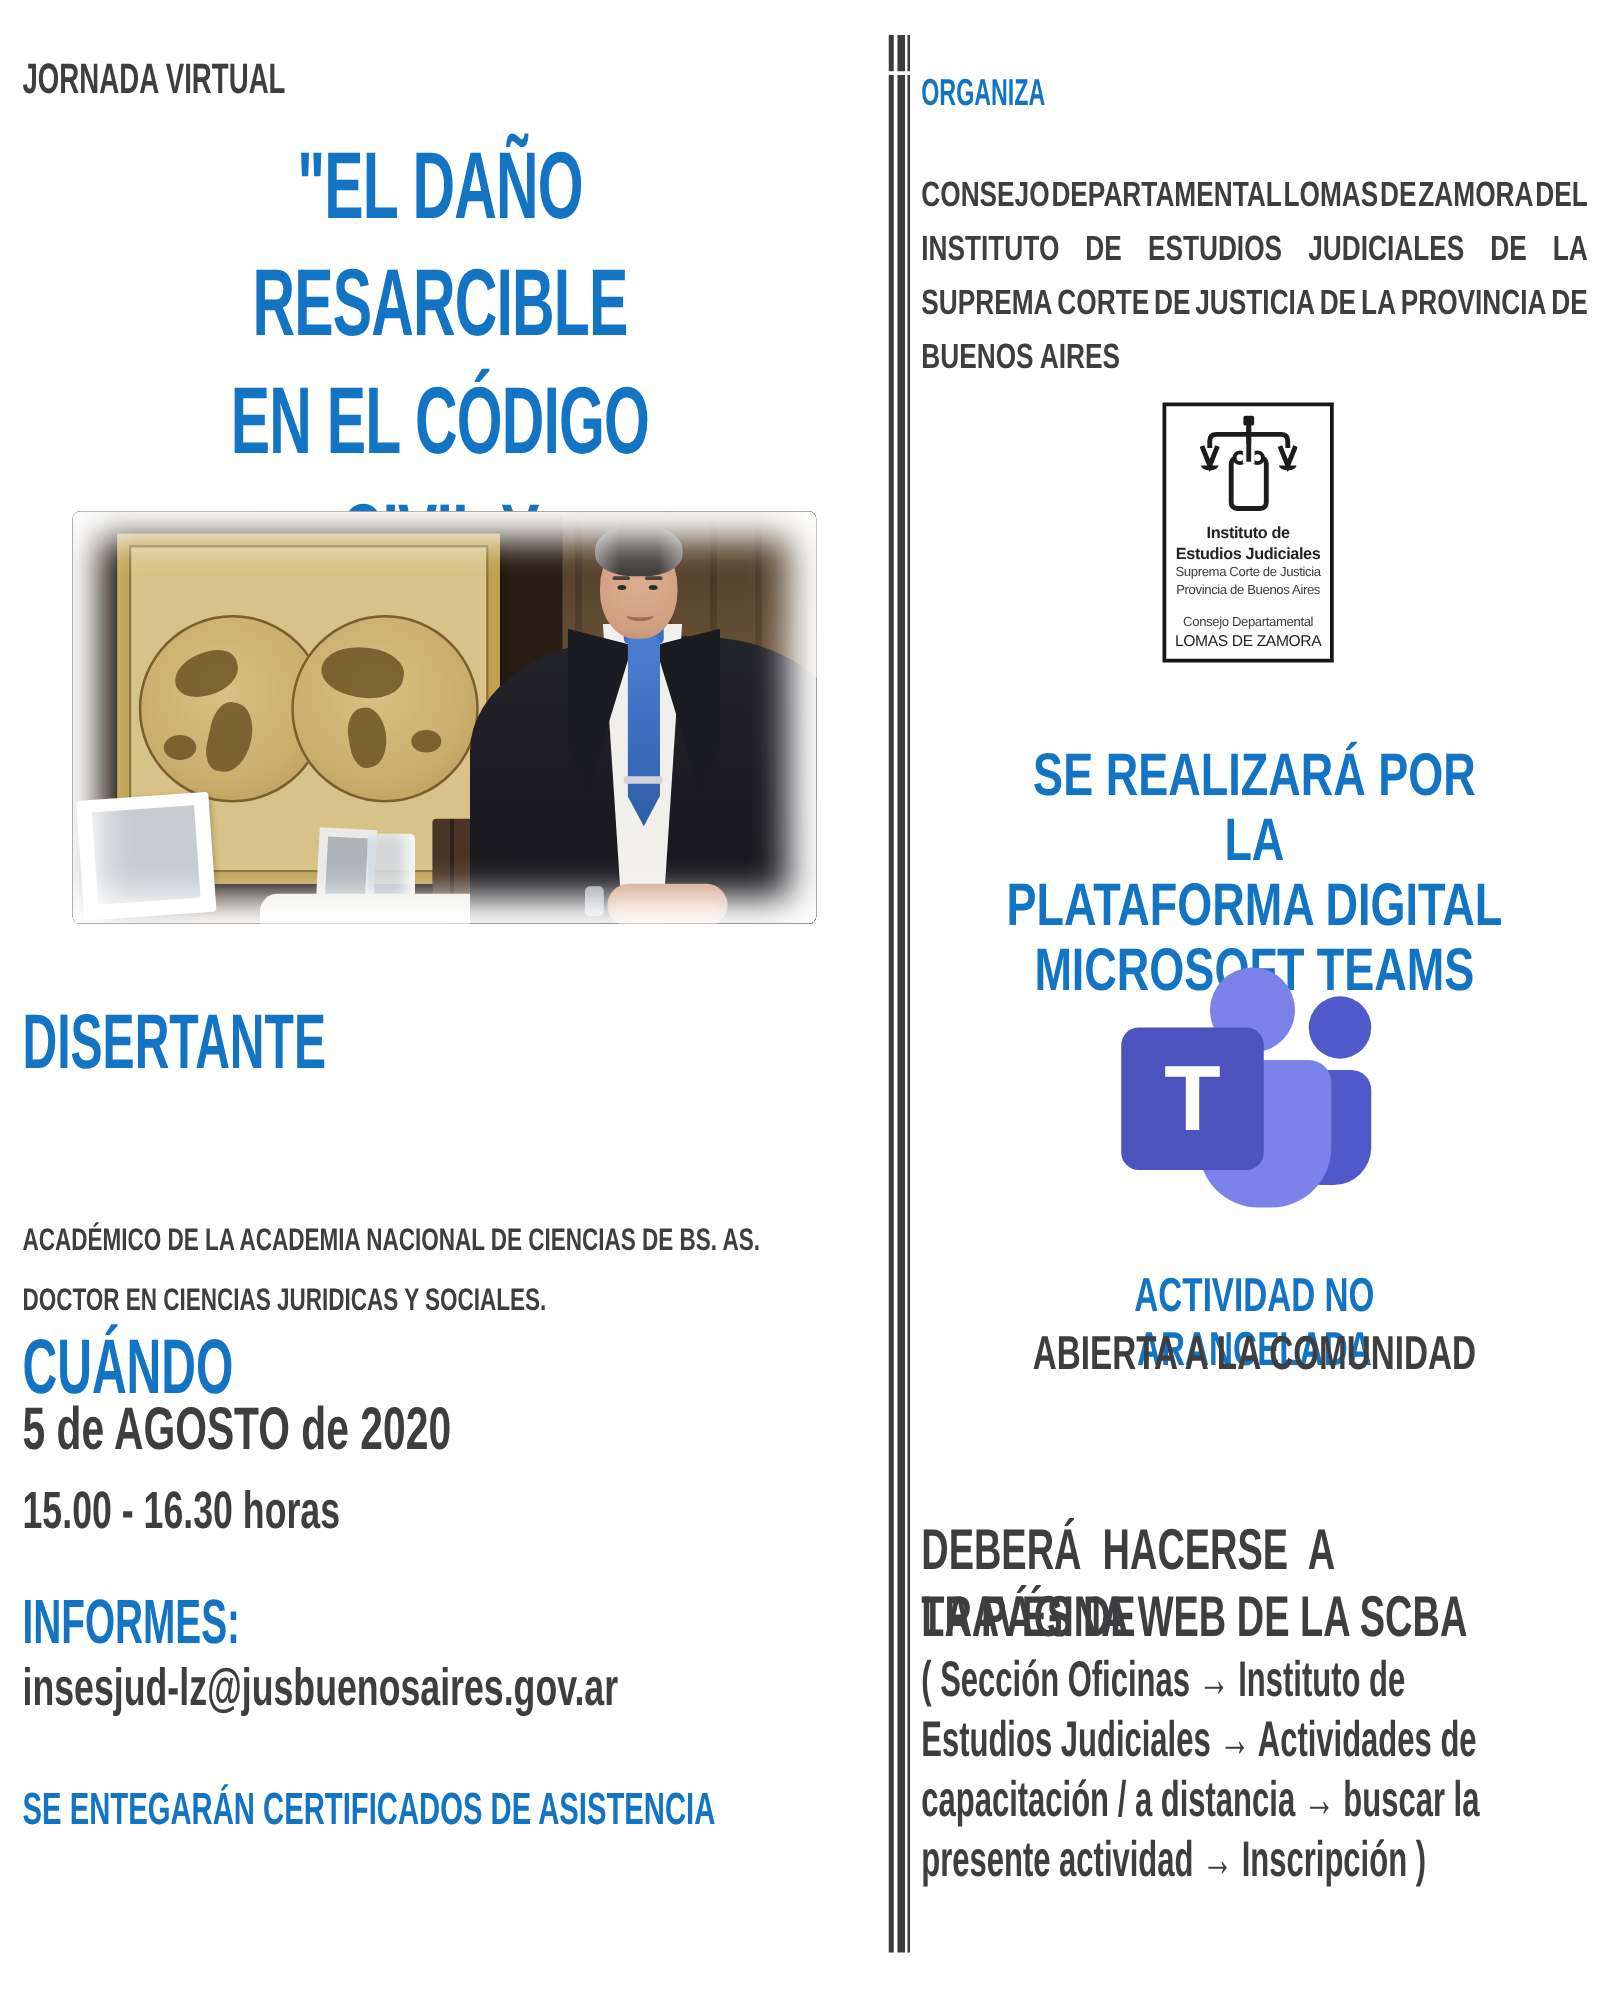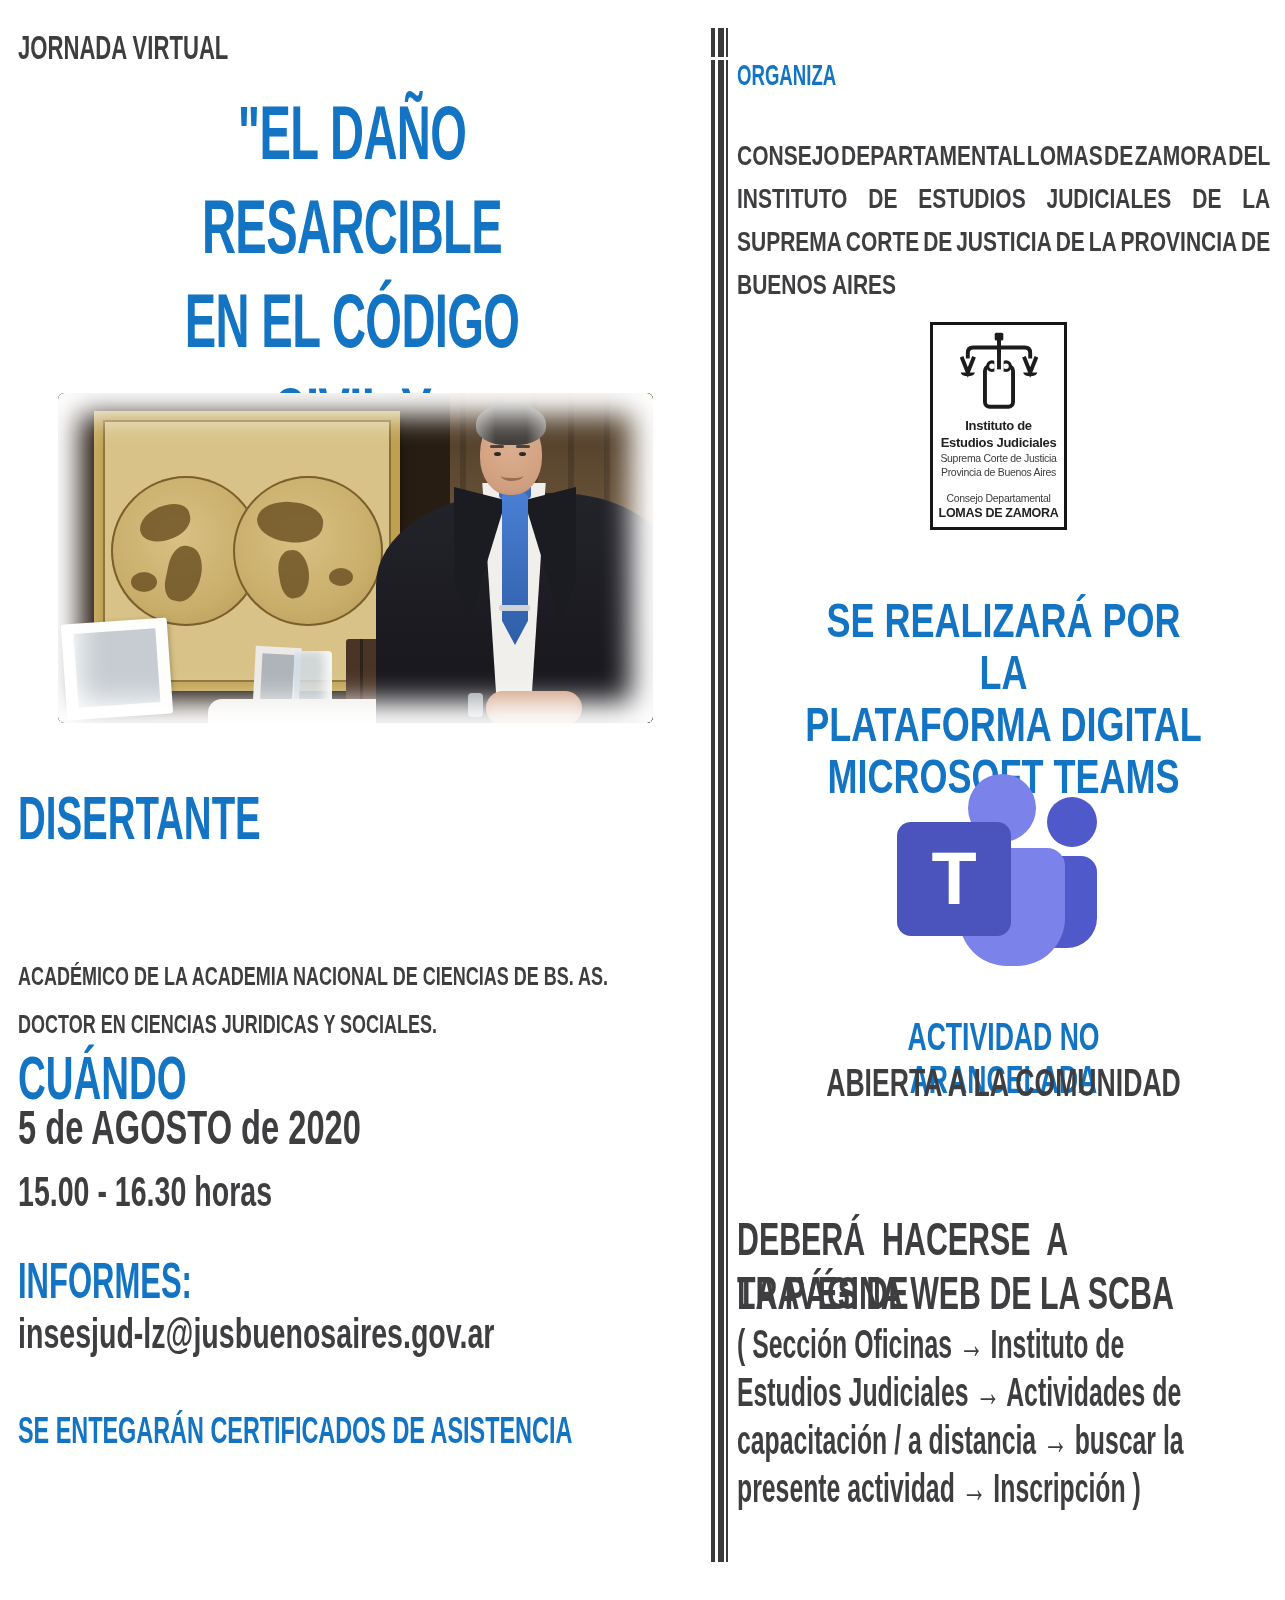--- a/index.html
+++ b/index.html
@@ -27,21 +27,21 @@
   .jwrap{width:711px;transform:scaleX(.75);transform-origin:0 0;color:var(--dark);font-weight:bold;font-size:28px;}
   .jline{display:flex;justify-content:space-between;height:43px;}
   .jlast{height:43px;text-align:left;}
   
   .vline{position:absolute;top:0;bottom:0;background:#3b3b3d;}
   
   #iej-logo{background:#fff;border:3px solid #161616;text-align:center;color:#222;}
   #iej-logo .l-bold{font-weight:bold;font-size:13px;line-height:17px;letter-spacing:-.3px}
   #iej-logo .l-reg{font-size:10.5px;line-height:14px;color:#3c3c3c;letter-spacing:-.3px}
   #iej-logo .l-gap{height:12px}
-  #iej-logo .l-b2{font-weight:bold;font-size:12.5px;line-height:16px;letter-spacing:-.3px}
+  #iej-logo .l-b2{font-weight:normal;font-size:12.5px;line-height:16px;letter-spacing:-.3px}
   
   #photo{overflow:hidden;border-radius:6px;background:#3a2c1e}
   .ph-wall{position:absolute;left:300px;right:0;top:0;bottom:0;
     background:repeating-linear-gradient(90deg,#6a5339 0 30px,#584430 30px 36px);}
   .ph-wall::after{content:"";position:absolute;inset:0;background:linear-gradient(180deg,rgba(40,28,16,.45),rgba(0,0,0,0) 40%,rgba(30,20,10,.25));}
   .ph-board{position:absolute;left:6px;top:2px;width:386px;height:322px;background:#281d12;border-radius:3px}
   .ph-frame{position:absolute;left:36px;top:18px;width:306px;height:280px;border:9px solid #bfa04f;
     background:#d8c287;box-shadow:inset 0 0 0 2px #8a6f35, 0 4px 10px rgba(0,0,0,.5);}
   .hemi{position:absolute;top:50%;width:150px;height:150px;margin-top:-75px;border-radius:50%;
     background:radial-gradient(circle at 45% 40%, #d9c184 0%, #c9ad6b 60%, #b69853 100%);
@@ -84,21 +84,21 @@
     background:repeating-linear-gradient(90deg,#4a3426 0 14px,#2e2118 14px 17px)}
   .frame3{position:absolute;left:556px;top:232px;width:62px;height:90px;background:#f4f2ee;transform:rotate(2deg)}
   .frame3 .inner{position:absolute;inset:8px;background:#b9bec4}
   .sofa{position:absolute;left:150px;bottom:0;width:270px;height:24px;background:#eceae6;border-radius:14px 14px 0 0}
 </style>
 </head>
 <body>
 
 <div id="page">
 
-  <div class="abs" style="left:18px;top:0;width:668px;height:1424px">
+  <div class="abs" style="left:18px;top:16px;width:668px;height:1424px">
 
     <div class="abs dark b" style="left:0;top:28px;font-size:34px">
       <span class="cond" style="--sx:.65">JORNADA VIRTUAL</span>
     </div>
 
     <div class="abs blue b condblk" style="left:0;top:86px;width:668px;text-align:center;font-size:76px;line-height:94px;--sx:.62;letter-spacing:-1px">
       <div>"EL DAÑO RESARCIBLE</div>
       <div>EN EL CÓDIGO CIVIL Y</div>
       <div>COMERCIAL"</div>
     </div>

